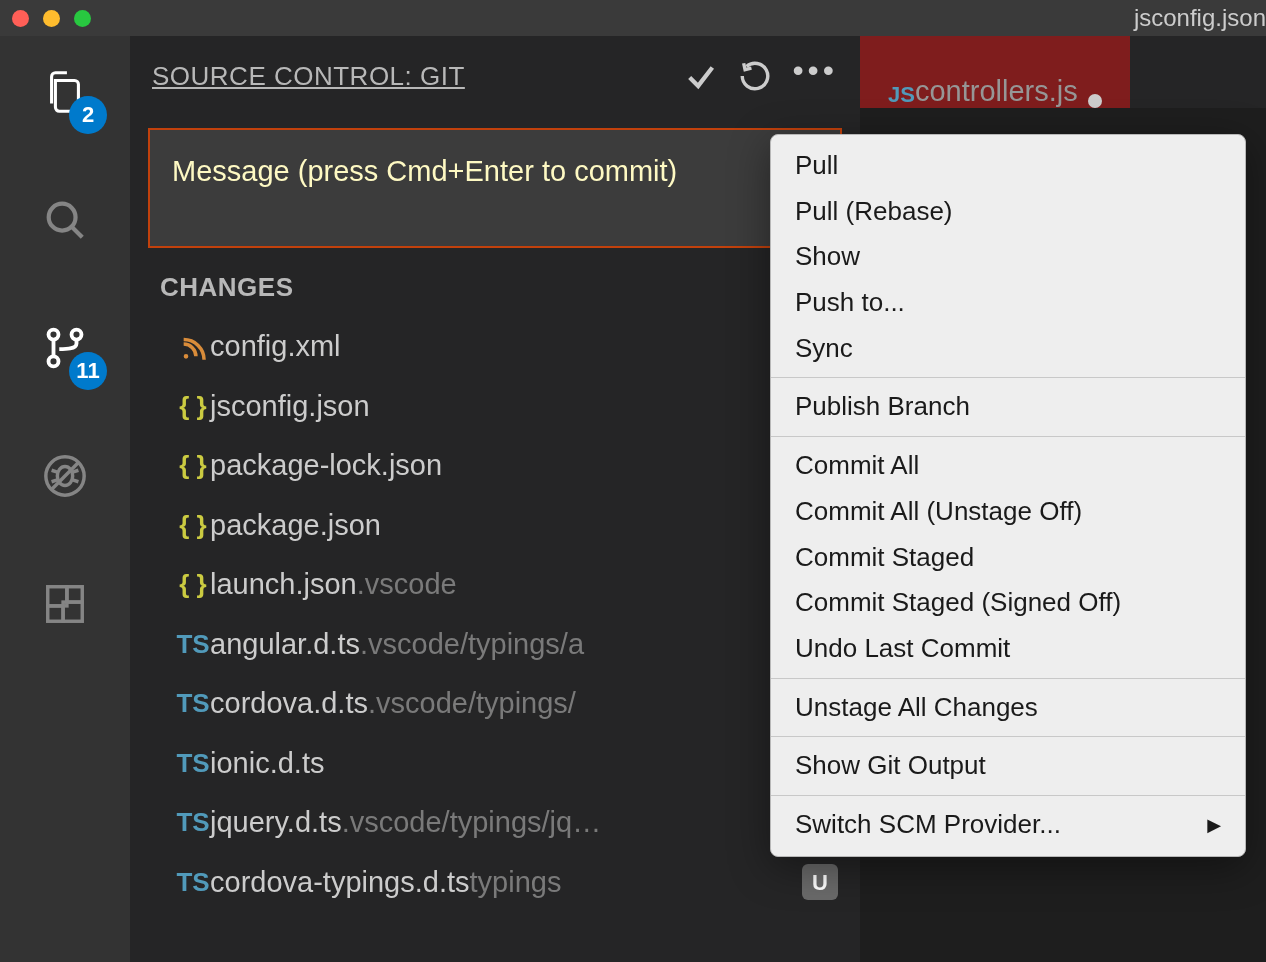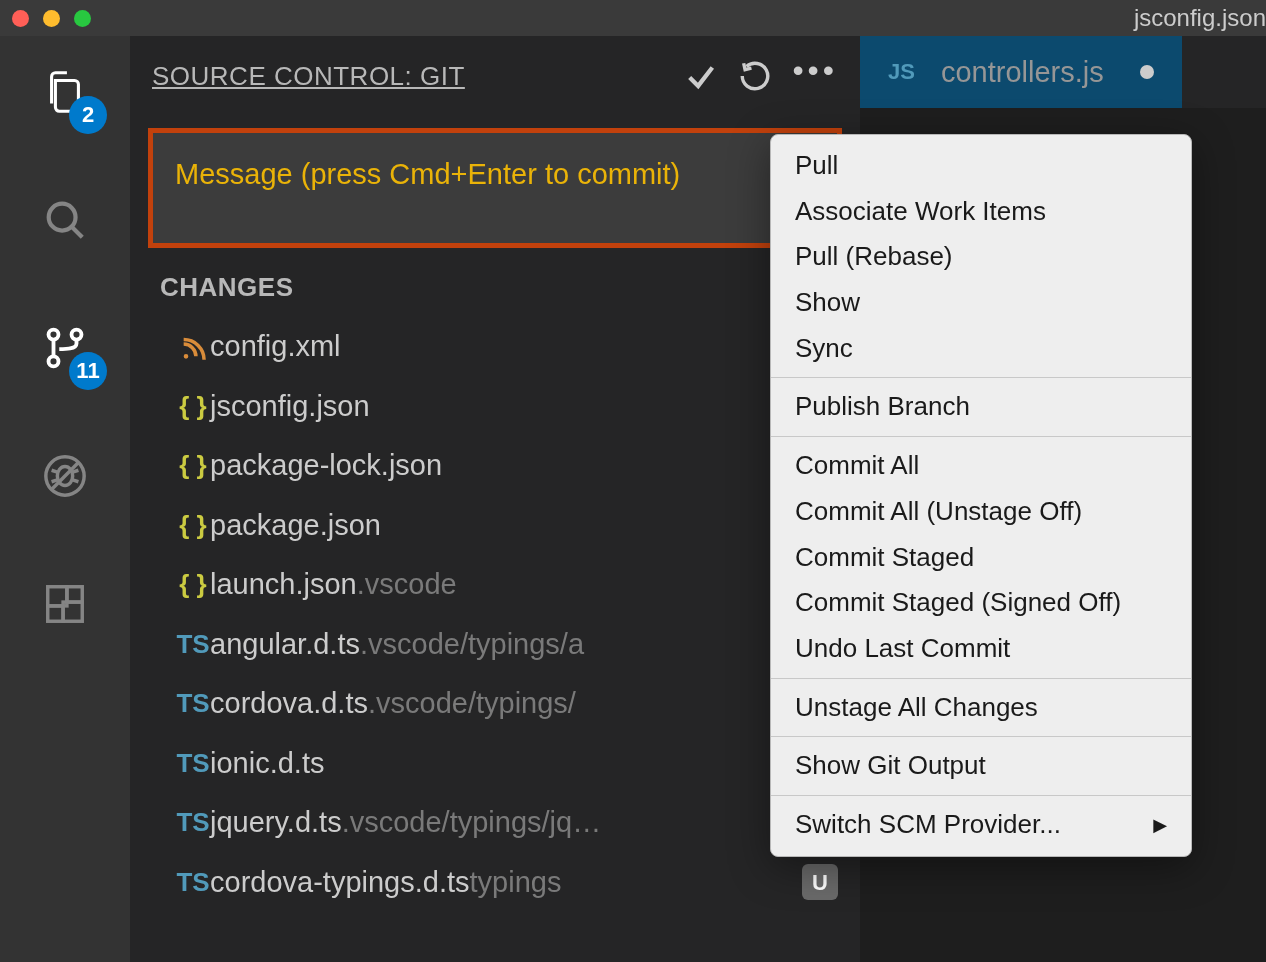--- a/index.html
+++ b/index.html
@@ -128,23 +128,23 @@
 .ellipsis {
   font-size: 32px;
   letter-spacing: 4px;
   line-height: 1;
   padding-bottom: 12px;
 }
 
 .commit-box {
   margin: 16px 18px 20px 18px;
   background: #3c3c3c;
-  border: 5px solid #c2410c;
+  border: 2px solid #c2410c;
   padding: 18px 22px;
-  color: #eab308;
+  color: #fef9c3;
   font-size: 29px;
   line-height: 1.6;
   min-height: 120px;
 }
 
 .section-header {
   color: #b8b8b8;
   font-size: 26px;
   font-weight: 700;
   letter-spacing: 0.5px;
@@ -206,25 +206,25 @@
   flex-direction: column;
 }
 .tabs {
   height: 72px;
   background: #252526;
   display: flex;
   align-items: center;
 }
 .tab {
   display: flex;
-  align-items: center;
-  gap: 26px;
+  align-items: flex-end;
+  gap: 0;
   padding: 0 28px;
   height: 100%;
-  background: #0c4a6e;
+  background: #7f1d1d;
   font-size: 29px;
   color: #969696;
 }
 .tab-icon {
   color: #519aba;
   font-weight: 700;
   font-size: 22px;
 }
 .dirty-dot {
   width: 14px;
@@ -238,21 +238,21 @@
   background: #1e1e1e;
   border-top: 1px solid #1e1e1e;
   padding-top: 8px;
 }
 
 
 .context-menu {
   position: absolute;
   left: 770px;
   top: 134px;
-  width: 422px;
+  width: 476px;
   background: #eeeeee;
   border: 1px solid #b8b8b8;
   border-radius: 8px;
   box-shadow: 0 10px 40px rgba(0,0,0,0.4);
   padding: 8px 0;
   color: #1a1a1a;
   font-size: 26px;
 }
 .menu-item {
   padding: 4px 24px;
@@ -419,27 +419,27 @@
     <div class="editor-body"></div>
   </div>
 
 </div>
 
 <div class="context-menu" id="context-menu">
     <div class="menu-item">
       <span>Pull</span>
     </div>
     <div class="menu-item">
-      <span>Associate Work Items</span>
-    </div>
-    <div class="menu-item">
       <span>Pull (Rebase)</span>
     </div>
     <div class="menu-item">
       <span>Show</span>
+    </div>
+    <div class="menu-item">
+      <span>Push to...</span>
     </div>
     <div class="menu-item">
       <span>Sync</span>
     </div>
     <div class="menu-sep"></div>
     <div class="menu-item">
       <span>Publish Branch</span>
     </div>
     <div class="menu-sep"></div>
     <div class="menu-item">

